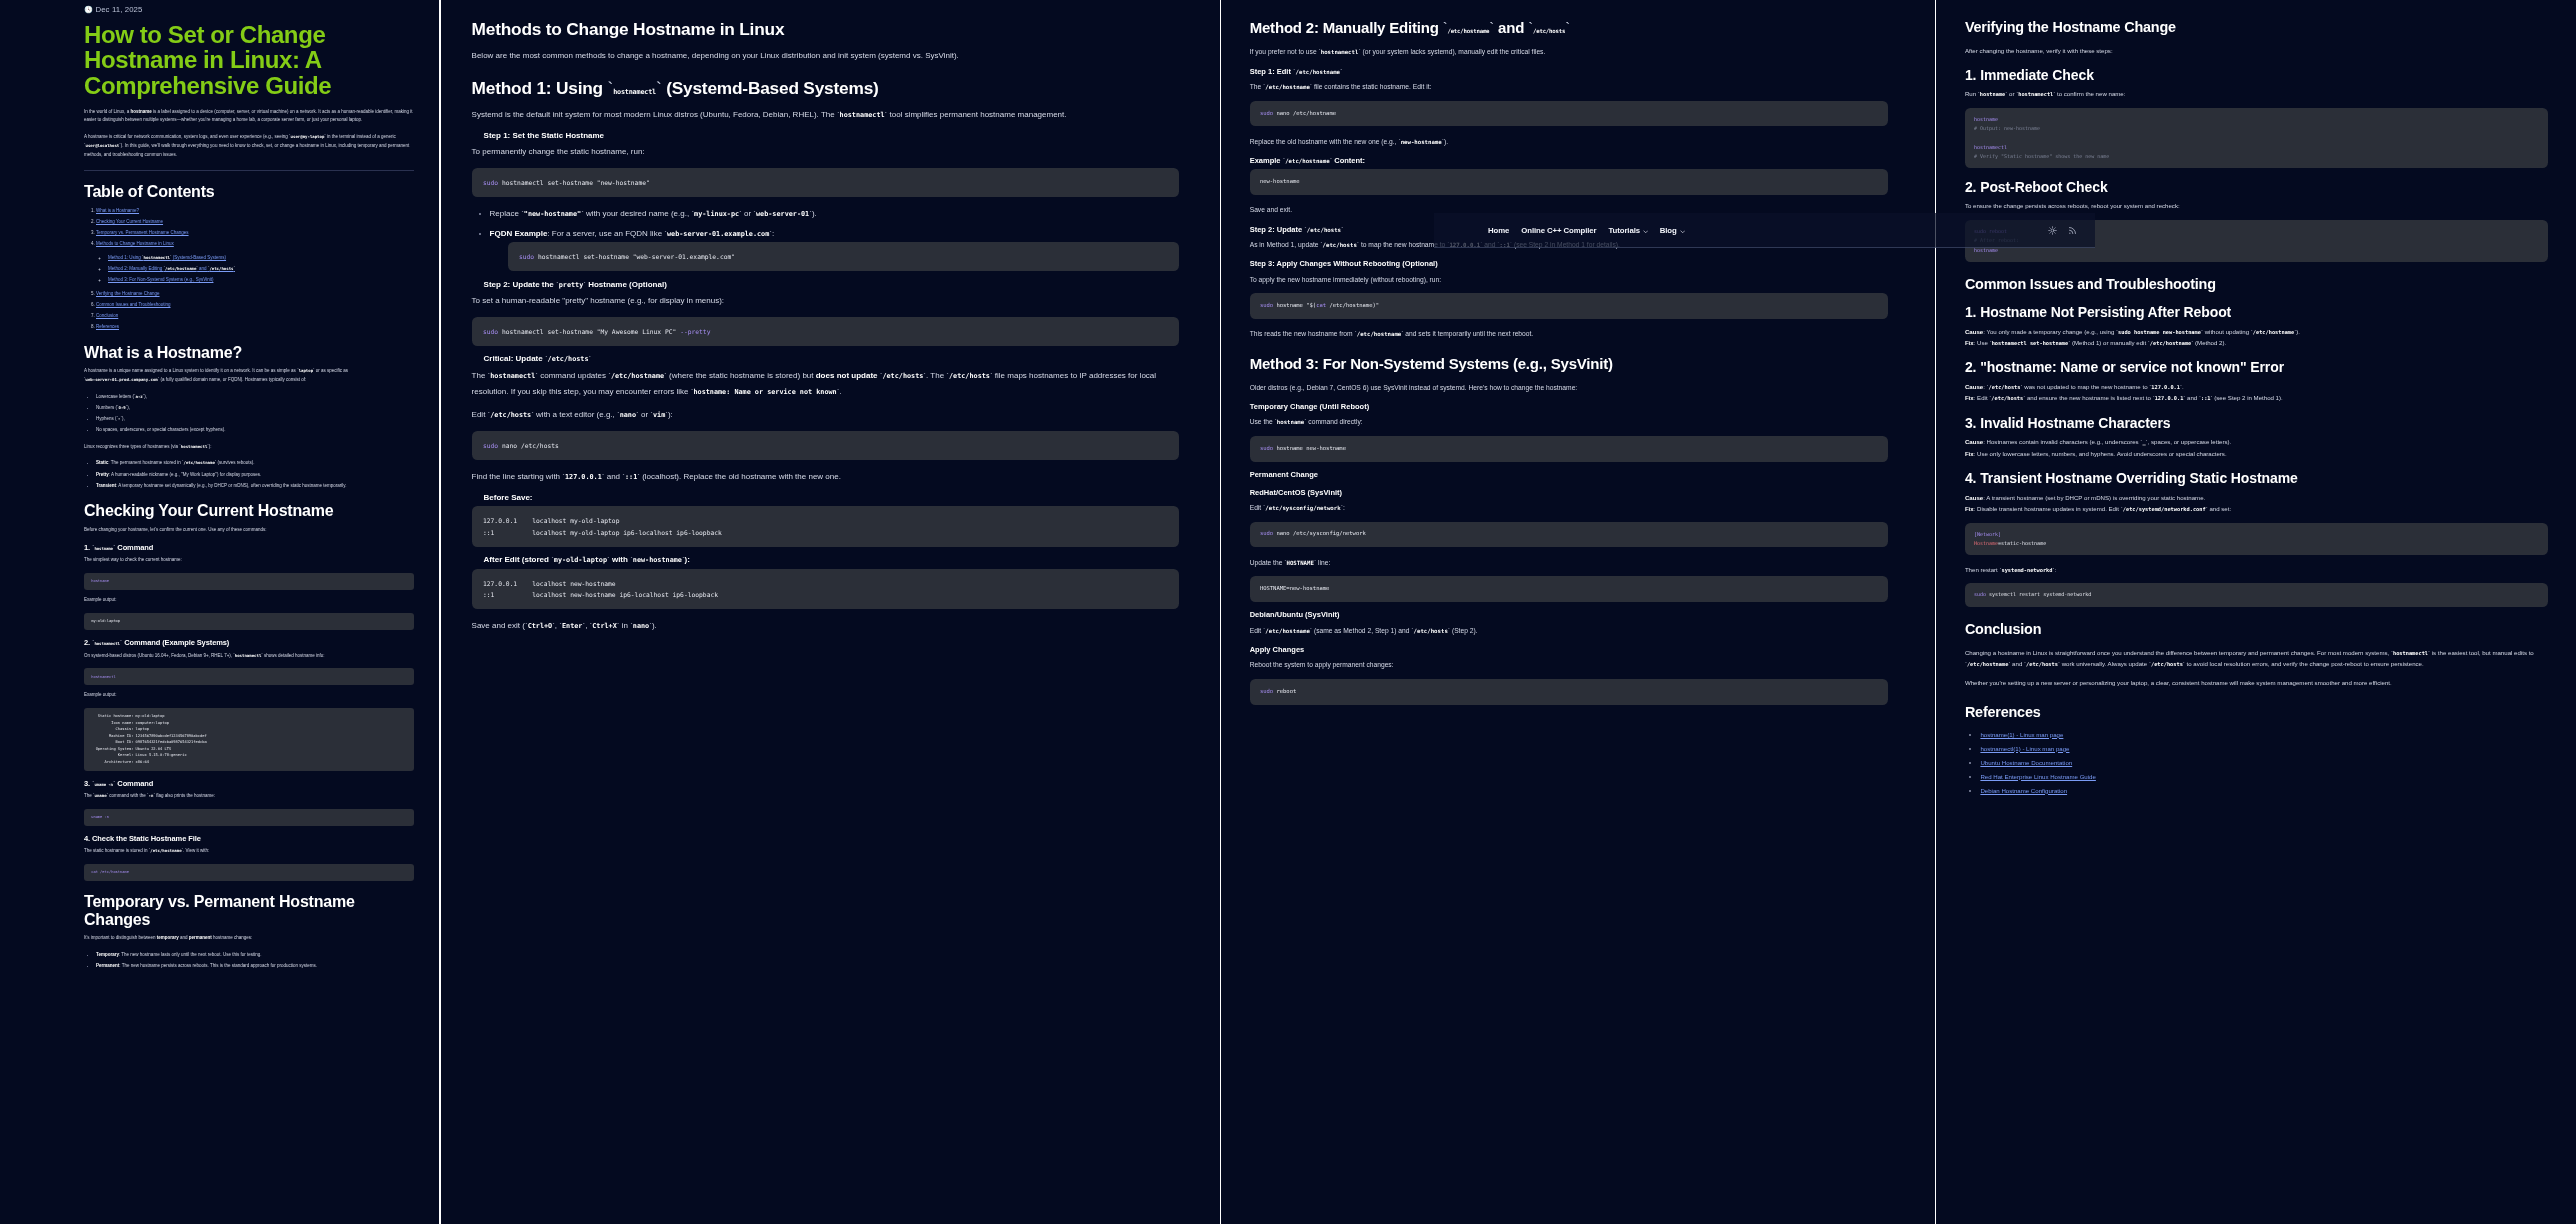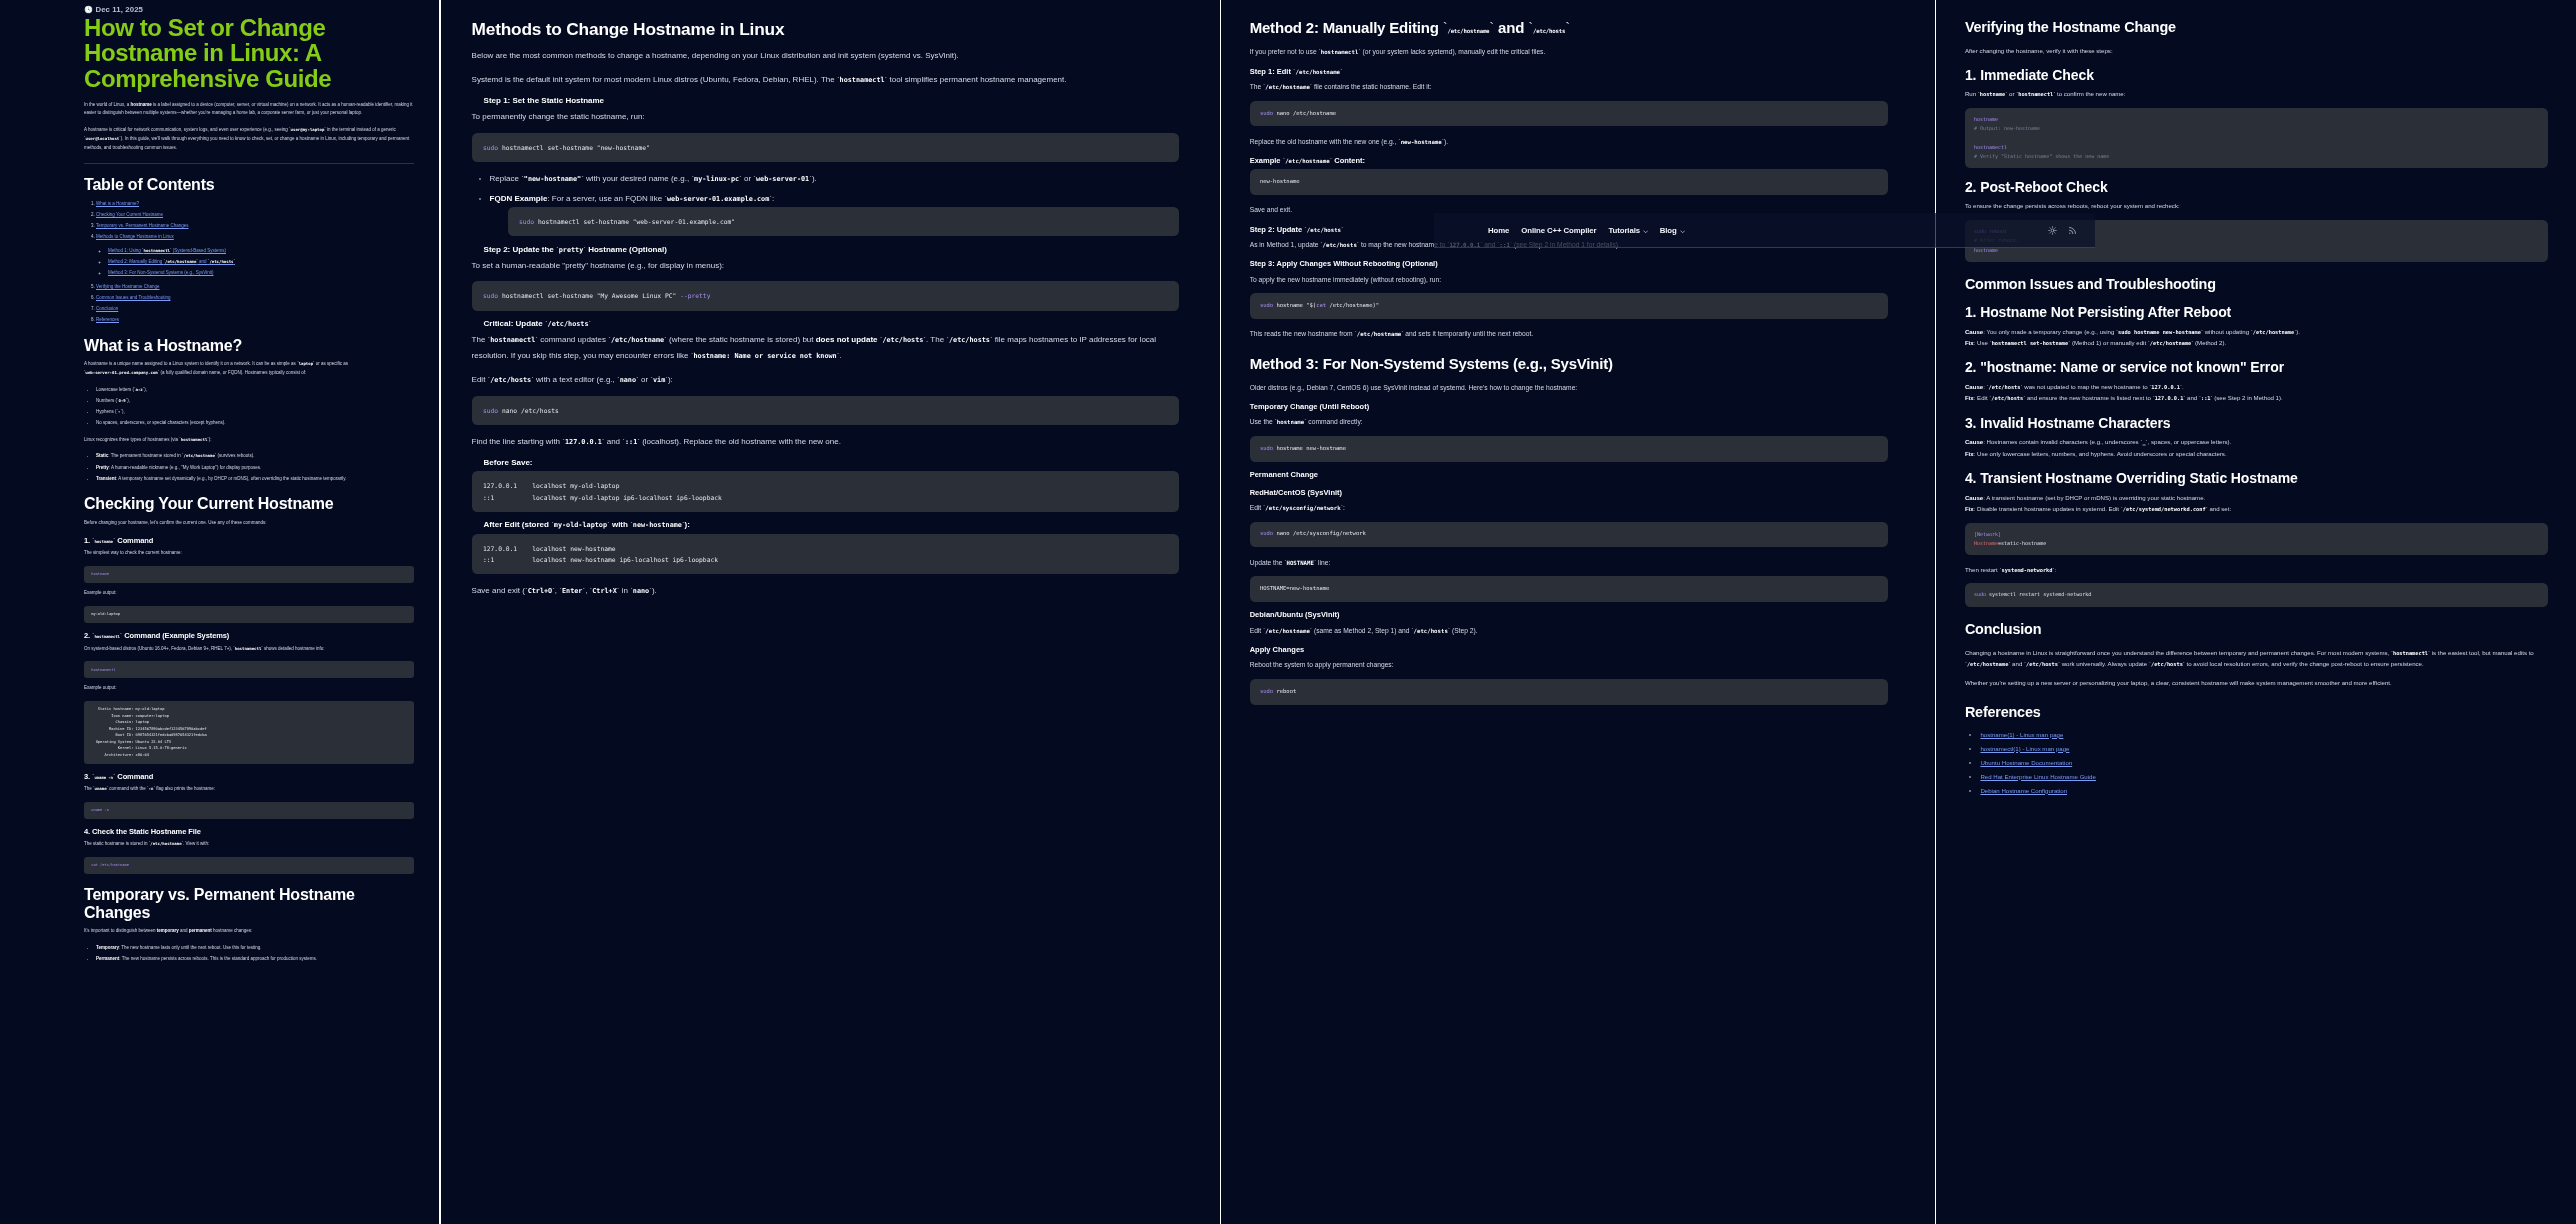--- a/index.html
+++ b/index.html
@@ -31,21 +31,21 @@
 
   .inner { position: absolute; left: 0; top: 0; }
 
   
   .c1 .inner { padding: 4.8px 26px 0 84px; width: 440px; }
   .c2 .inner { padding: 4.8px 42px 0 31px; width: 780px; }
   .c3 .inner { padding: 4.8px 48px 0 29px; width: 715px; }
   .c4 .inner { padding: 4.8px 29px 0 29px; width: 641px; }
 
   
-  .meta { font-size: 7.8px; color: #b9c0d4; margin-bottom: 1px; letter-spacing: 0.1px; font-weight: bold; }
+  .meta { font-size: 7.8px; color: #b9c0d4; margin-bottom: 8px; letter-spacing: 0.1px; }
   .meta .clock { margin-right: 2.4px; font-size: 7.2px; }
 
   h1 {
     font-size: 24px; line-height: 1.06; font-weight: 800;
     letter-spacing: -0.4px; color: #84cc16; margin-bottom: 9.6px;
   }
   h2 {
     font-size: 17.3px; line-height: 1.1; font-weight: 800;
     letter-spacing: -0.2px; color: #ffffff;
     margin: 15.5px 0 8.4px;
@@ -228,20 +228,21 @@
       </div>
     </div>
 
     <div class="vline"></div>
 
     <div class="col col-2 c2">
       <div class="inner">
         <h2>Methods to Change Hostname in Linux</h2>
         <p>Below are the most common methods to change a hostname, depending on your Linux distribution and init system (systemd vs. SysVinit).</p>
 
+        <h2><span>Method 1: Using </span><span class="tick">`</span><code>hostnamectl</code><span class="tick">`</span><span> (Systemd-Based Systems)</span></h2>
         <p><span>Systemd is the default init system for most modern Linux distros (Ubuntu, Fedora, Debian, RHEL). The </span><span class="tick">`</span><code>hostnamectl</code><span class="tick">`</span><span> tool simplifies permanent hostname management.</span></p>
 
         <h4>Step 1: Set the Static Hostname</h4>
         <p>To permanently change the static hostname, run:</p>
         <pre><span class="kw">sudo</span><span> hostnamectl set-hostname "new-hostname"</span></pre>
 
         <ul>
           <li><span>Replace </span><span class="tick">`</span><code>"new-hostname"</code><span class="tick">`</span><span> with your desired name (e.g., </span><span class="tick">`</span><code>my-linux-pc</code><span class="tick">`</span><span> or </span><span class="tick">`</span><code>web-server-01</code><span class="tick">`</span><span>).</span></li>
           <li><b>FQDN Example</b><span>: For a server, use an FQDN like </span><span class="tick">`</span><code>web-server-01.example.com</code><span class="tick">`</span><span>:</span>
             <pre class="indent"><span class="kw">sudo</span><span> hostnamectl set-hostname "web-server-01.example.com"</span></pre>

